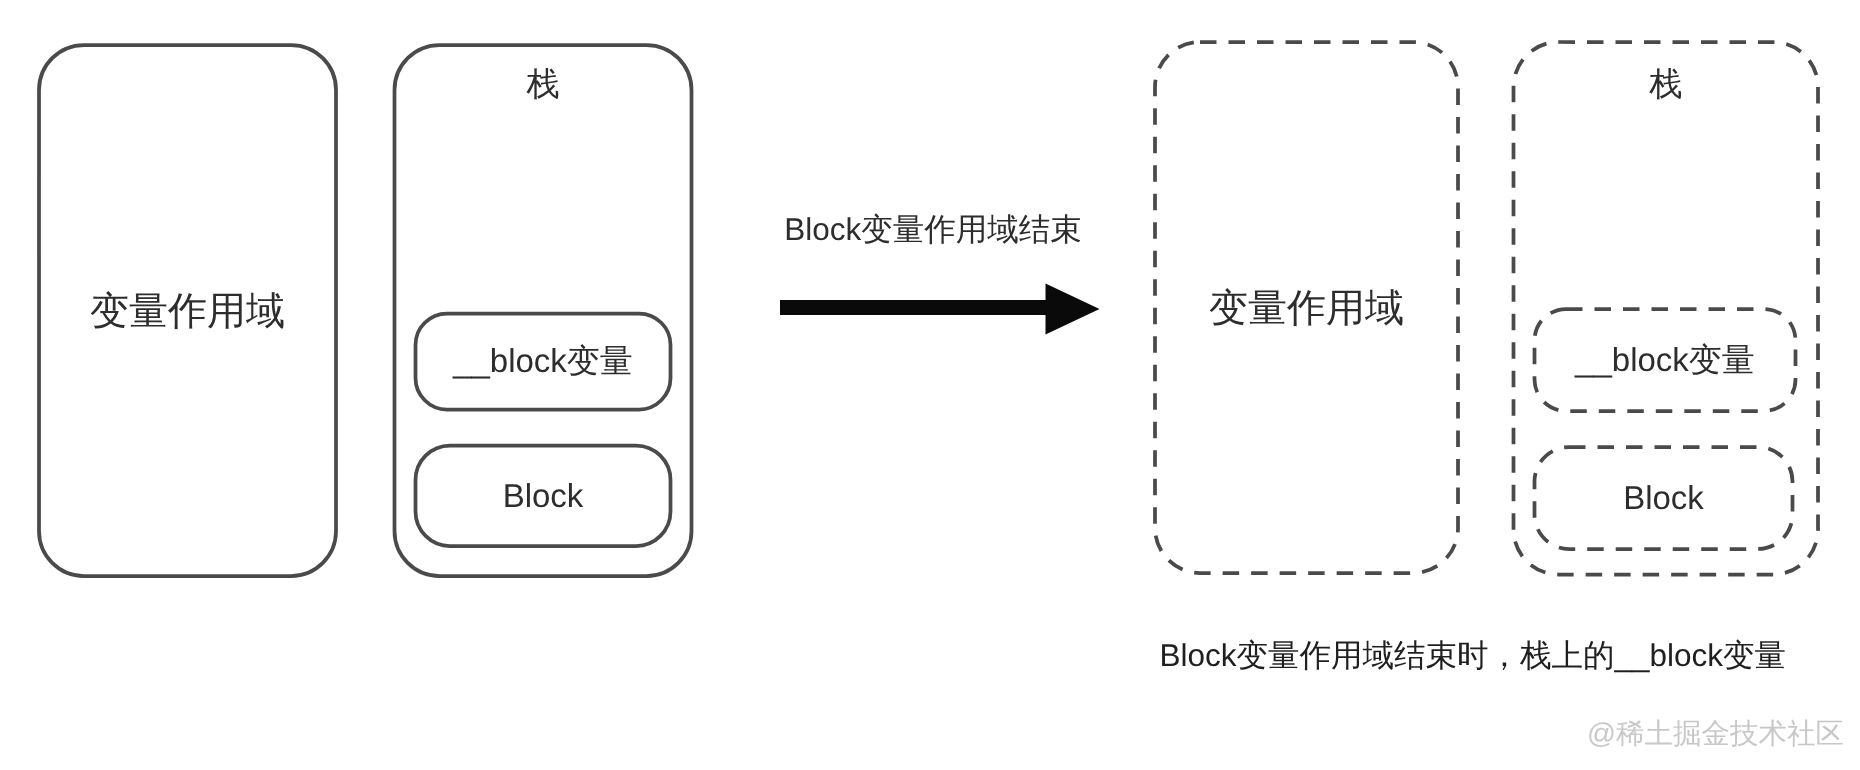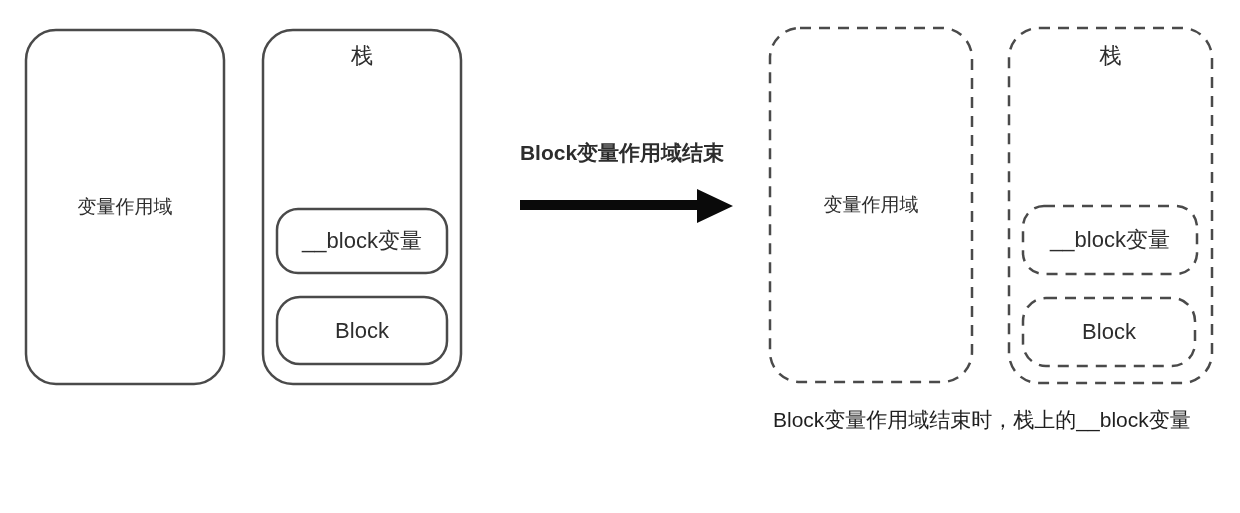--- a/index.html
+++ b/index.html
@@ -25,28 +25,28 @@
   }
   .lbl {
     position: absolute;
     display: flex;
     align-items: center;
     justify-content: center;
     text-align: center;
     color: #2d2d2d;
     white-space: nowrap;
   }
-  .box-label   { font-size: 19px; }
+  .box-label   { font-size: 26px; }
   .stack-title { font-size: 22px; }
   .item-label  { font-size: 22px; text-align: center; }
   .arrow-label { font-size: 21px; }
   .caption {
     position: absolute;
     left: 773px;
-    top: 405px;
+    top: 423px;
     font-size: 21px;
     line-height: 30px;
     color: #1f1f1f;
     white-space: nowrap;
   }
   .watermark {
     position: absolute;
     left: 1058px;
     top: 476px;
     font-size: 19px;
@@ -79,28 +79,29 @@
   </svg>
 
   <div class="lbl box-label" style="left:26px; top:30px; width:198px; height:354px;">变量作用域</div>
 
   <div class="lbl stack-title" style="left:263px; top:42px; width:198px; height:28px;">栈</div>
 
   <div class="lbl item-label" style="left:277px; top:209px; width:170px; height:64px;">__block变量</div>
 
   <div class="lbl item-label" style="left:277px; top:297px; width:170px; height:67px;">Block</div>
 
-  <div class="lbl arrow-label" style="left:502px; top:139px; width:240px; height:28px;font-weight:bold;">Block变量作用域结束</div>
+  <div class="lbl arrow-label" style="left:502px; top:139px; width:240px; height:28px;">Block变量作用域结束</div>
 
   <div class="lbl box-label" style="left:770px; top:28px; width:202px; height:354px;">变量作用域</div>
 
   <div class="lbl stack-title" style="left:1009px; top:42px; width:203px; height:28px;">栈</div>
 
   <div class="lbl item-label" style="left:1023px; top:206px; width:174px; height:68px;">__block变量</div>
 
   <div class="lbl item-label" style="left:1023px; top:298px; width:172px; height:68px;">Block</div>
 
   <div class="caption">
     <div>Block变量作用域结束时，栈上的__block变量</div>
   </div>
 
+  <div class="watermark">@稀土掘金技术社区</div>
 
 </div>
 
 </body></html>

